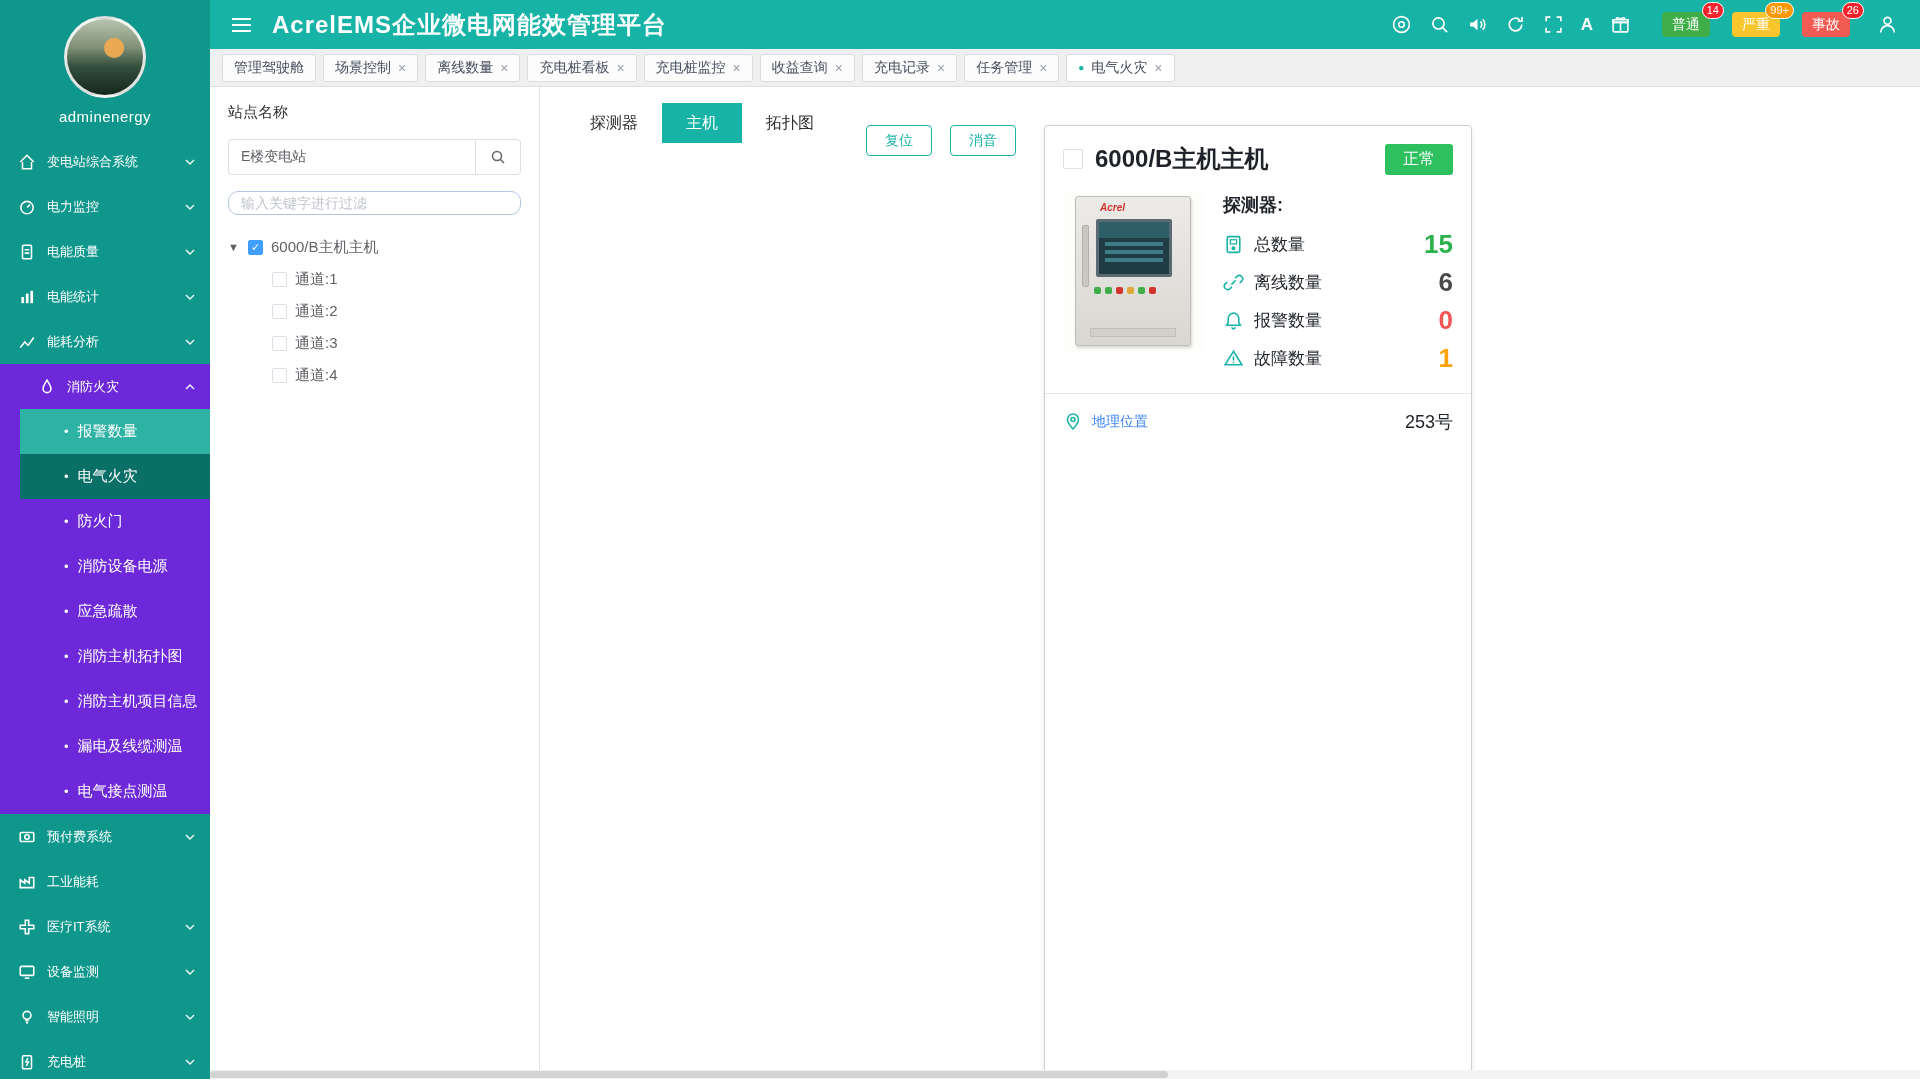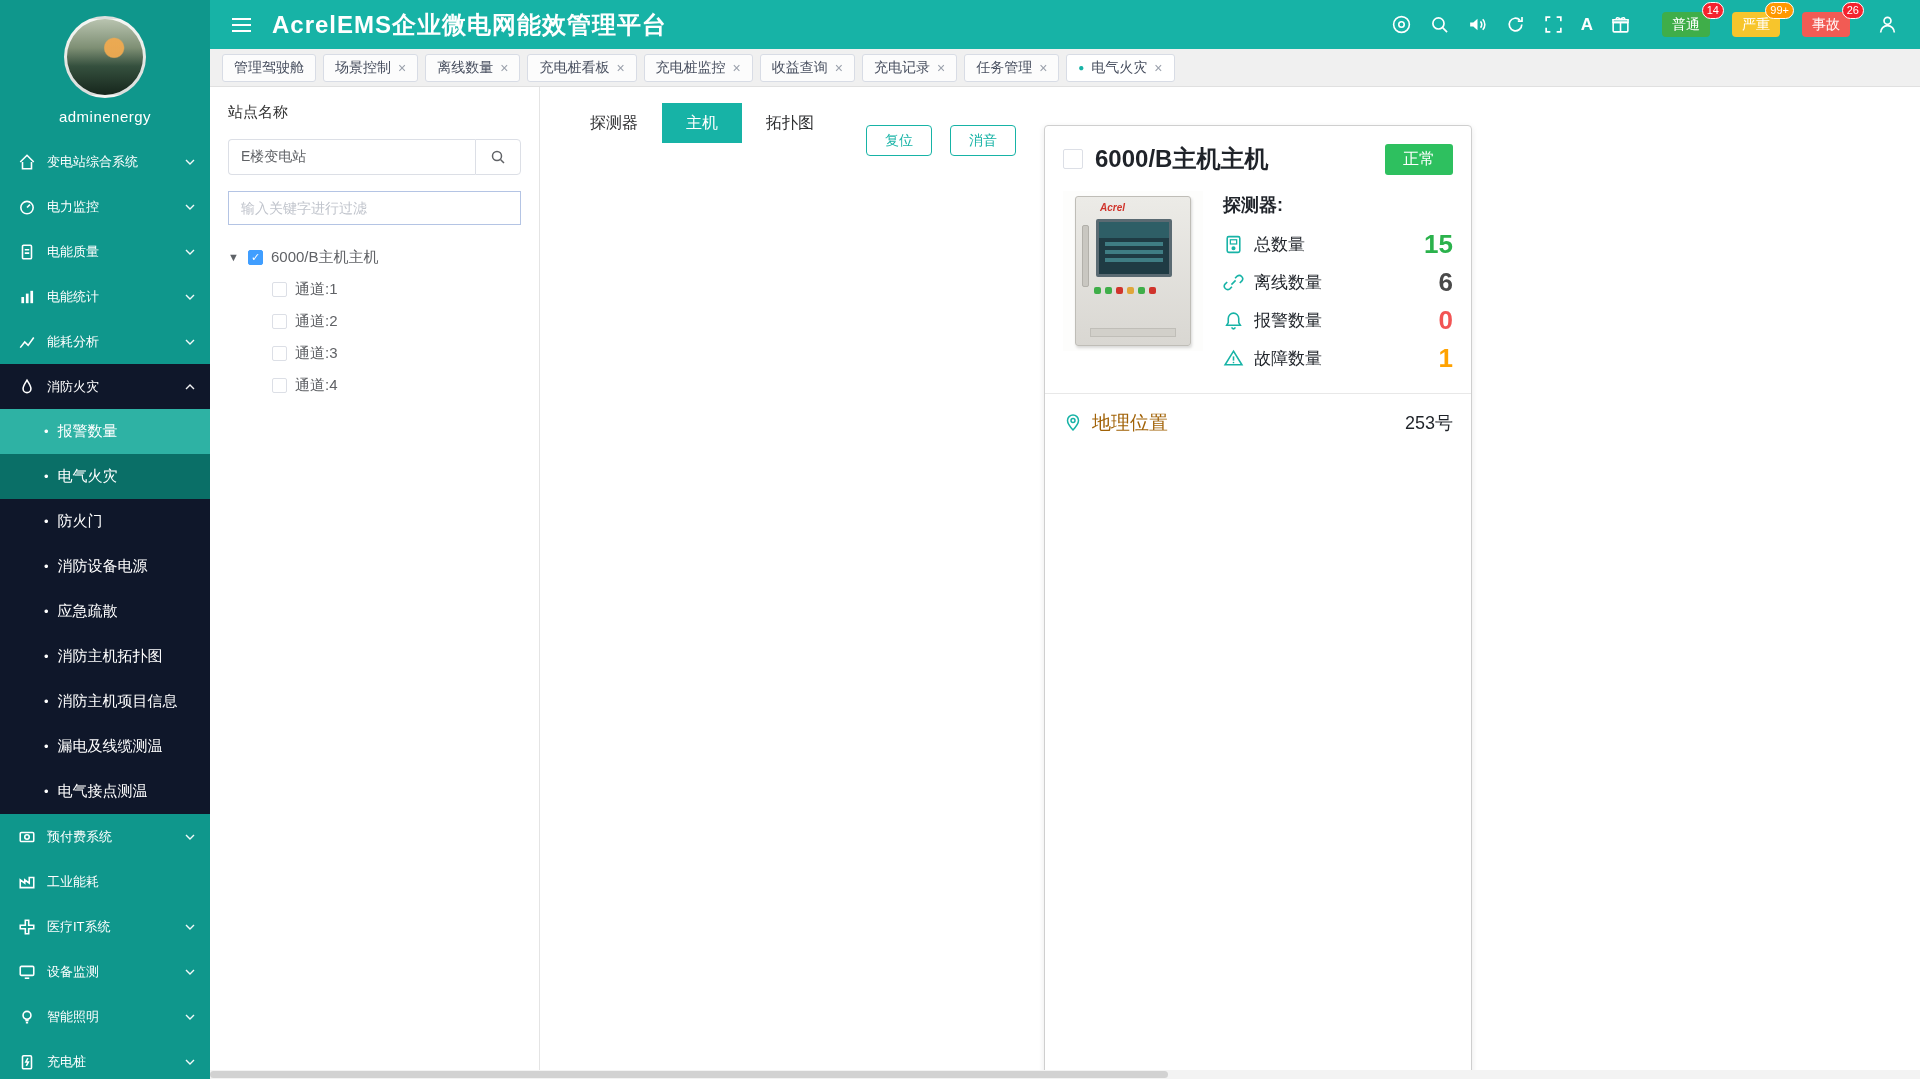--- a/index.html
+++ b/index.html
@@ -16,21 +16,21 @@
       linear-gradient(180deg,#b9c4b0 0%, #7e8f74 38%, #35503e 62%, #16261c 100%);
   }
   .username { margin-top:10px; font-size:15px; letter-spacing:.5px; }
   .nav { flex:1; margin-top:6px; }
   .nav-item { height:45px; display:flex; align-items:center; padding:0 14px 0 18px; font-size:13px; cursor:pointer; }
   .nav-ico { width:18px; height:18px; margin-right:11px; flex-shrink:0; color:#fff; }
   .nav-ico svg { width:100%; height:100%; display:block; }
   .nav-lbl { white-space:nowrap; overflow:hidden; }
   .chev { margin-left:auto; width:12px; height:12px; opacity:.95; }
   .chev svg { width:12px; height:12px; display:block; }
-  .fire-group { background:#0f172a; }
+  .fire-group { background:#6d28d9;padding-left:20px; }
   .sub-item { height:45px; display:flex; align-items:center; padding-left:44px; font-size:15px; cursor:pointer; }
   .sub-bullet { margin-right:9px; font-size:13px; }
   .sub-item.hilite { background:#2eb2a4; }
   .sub-item.active { background:#0a6f67; }
 
   
   .rightcol { flex:1; display:flex; flex-direction:column; min-width:0; }
 
   
   .topbar { height:49px; background:#17b3a6; display:flex; align-items:center; color:#fff; padding:0 22px; flex-shrink:0; }
@@ -54,21 +54,21 @@
 
   
   .content { flex:1; display:flex; min-height:0; position:relative; }
 
   .tree-panel { width:330px; flex-shrink:0; border-right:1px solid #e4e4e4; padding:16px 18px; }
   .panel-title { font-size:15px; color:#333; margin-bottom:17px; }
   .search-row { display:flex; }
   .search-input { flex:1; height:36px; border:1px solid #dcdfe6; border-right:none; border-radius:4px 0 0 4px; padding:0 12px; font-size:14px; color:#606266; outline:none; }
   .search-btn { width:46px; height:36px; border:1px solid #dcdfe6; border-radius:0 4px 4px 0; background:#fff; display:flex; align-items:center; justify-content:center; cursor:pointer; color:#606266; }
   .search-btn svg { width:16px; height:16px; }
-  .filter-input { width:100%; height:34px; margin-top:16px; border:1px solid #b4c4e4; border-radius:0; padding:0 12px; font-size:14px; color:#606266; outline:none; }
+  .filter-input { width:100%; height:24px; margin-top:16px; border:1px solid #b4c4e4; border-radius:10px; padding:0 12px; font-size:14px; color:#606266; outline:none; }
   .filter-input::placeholder { color:#c0c4cc; }
   .tree { margin-top:16px; font-size:15px; color:#606266; }
   .tree-row { display:flex; align-items:center; height:32px; gap:8px; cursor:pointer; }
   .caret { font-size:11px; color:#5f6368; width:12px; }
   .cb { width:15px; height:15px; border:1px solid #dcdfe6; border-radius:2px; background:#fff; flex-shrink:0; display:flex; align-items:center; justify-content:center; cursor:pointer; }
   .cb.checked { background:#409eff; border-color:#409eff; color:#fff; font-size:11px; font-weight:bold; }
   .tree-children { padding-left:44px; }
 
   
   .main-panel { flex:1; display:flex; flex-direction:row; padding-top:16px; min-width:0; }
@@ -99,21 +99,21 @@
   .stats { flex:1; padding-top:2px; }
   .stats-title { font-size:18px; font-weight:bold; color:#1f2329; margin-bottom:8px; }
   .stat-row { display:flex; align-items:center; gap:10px; height:38px; }
   .stat-ico { width:21px; height:21px; color:#17b3a6; flex-shrink:0; }
   .stat-ico svg { width:100%; height:100%; display:block; }
   .stat-label { font-size:17px; color:#1f2329;font-family:Liberation Serif, serif; }
   .stat-val { margin-left:auto; font-size:26px; font-weight:bold; }
   .card-foot { border-top:1px solid #e8e8e8; display:flex; align-items:center; gap:9px; padding:16px 18px; }
   .loc-ico { width:20px; height:20px; color:#17b3a6; }
   .loc-ico svg { width:100%; height:100%; display:block; }
-  .loc-label { font-size:19px; color:#a16207; }
+  .loc-label { font-size:14px; color:#3b82f6; }
   .loc-val { margin-left:auto; font-size:18px; color:#1f2329; }
 
   
   .hscroll { position:absolute; left:210px; right:0; bottom:0; height:9px; background:#f3f3f3; }
   .hscroll .thumb { position:absolute; left:0; top:1px; height:7px; width:56%; background:#d2d2d2; border-radius:4px; }
 </style>
 </head>
 <body>
 
 <div class="app">

